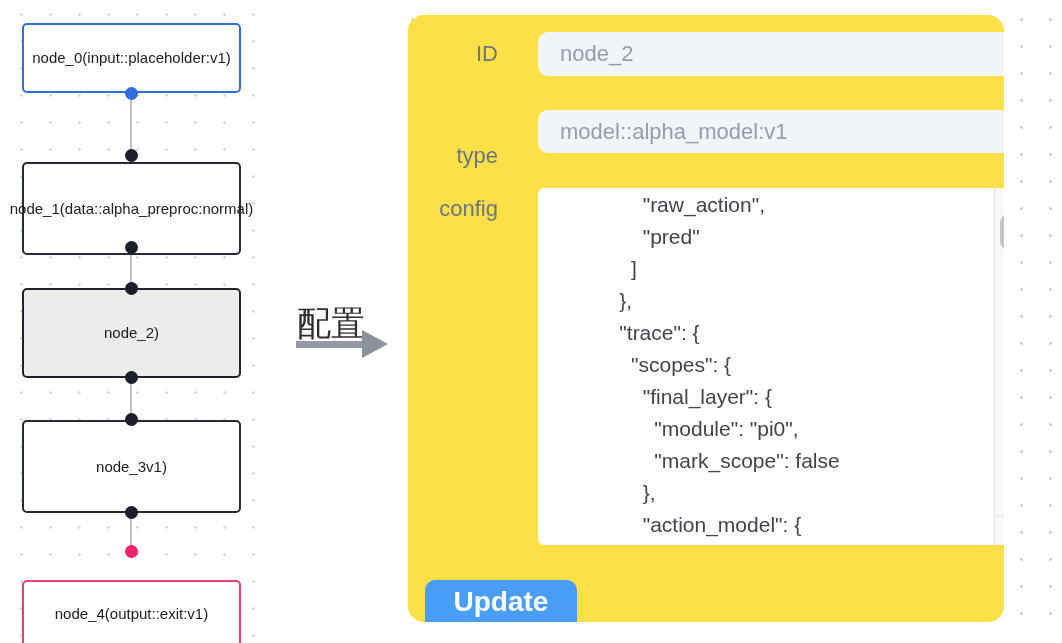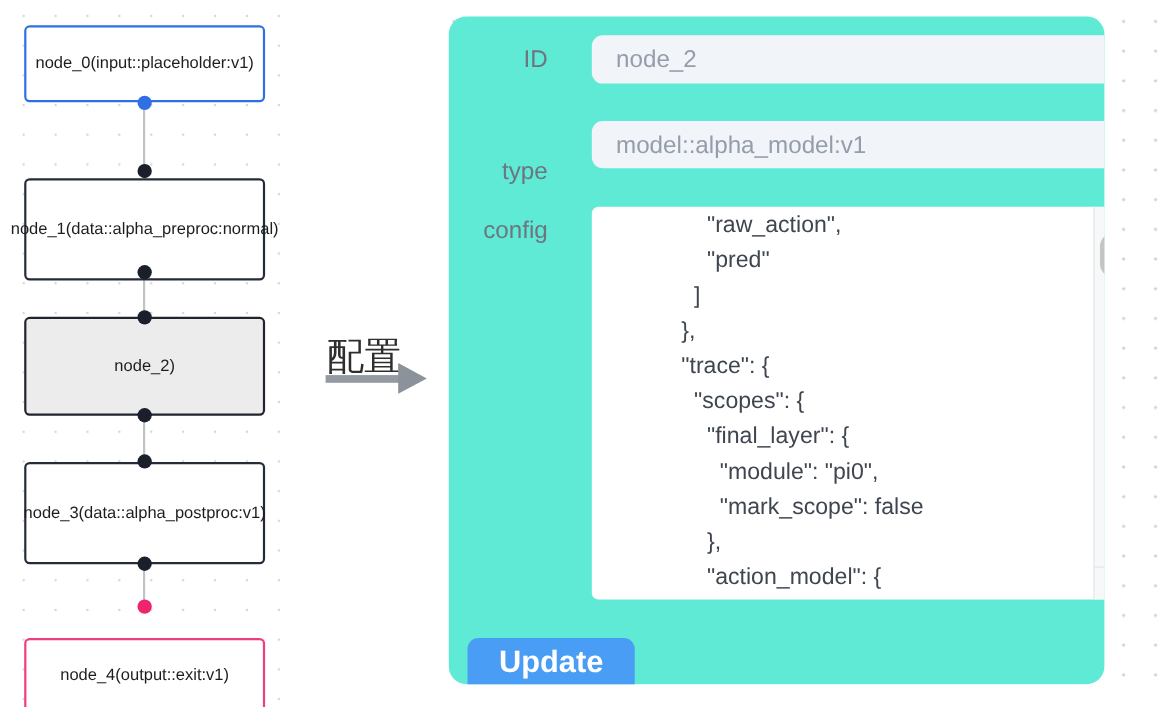--- a/index.html
+++ b/index.html
@@ -86,21 +86,21 @@
     border-left: 26px solid #8b929a;
     border-top: 14px solid rgba(0,0,0,0);
     border-bottom: 14px solid rgba(0,0,0,0);
   }
 
   
   #config-panel {
     position: absolute;
     left: 408px; top: 15px;
     width: 596px; height: 607px;
-    background: #5eead4;
+    background: #fde047;
     border-radius: 16px;
     overflow: hidden;
     z-index: 4;
   }
   .panel-label {
     position: absolute;
     left: 0; width: 90px;
     text-align: right;
     font-size: 22px;
     color: #6d7580;
@@ -200,21 +200,20 @@
   <div>node_1</div>
   <div>(data::alpha_preproc:n</div>
   <div>ormal)</div>
 </div>
 <div id="node-2" class="flow-node">
   <div>node_2</div>
   <div>)</div>
 </div>
 <div id="node-3" class="flow-node">
   <div>node_3</div>
-  <div>(data::alpha_postproc:</div>
   <div>v1)</div>
 </div>
 <div id="node-4" class="flow-node">
   <div>node_4</div>
   <div>(output::exit:v1)</div>
 </div>
 
 <div class="handle blue" style="top:87px"></div>
 <div class="handle" style="top:149px"></div>
 <div class="handle" style="top:241px"></div>

